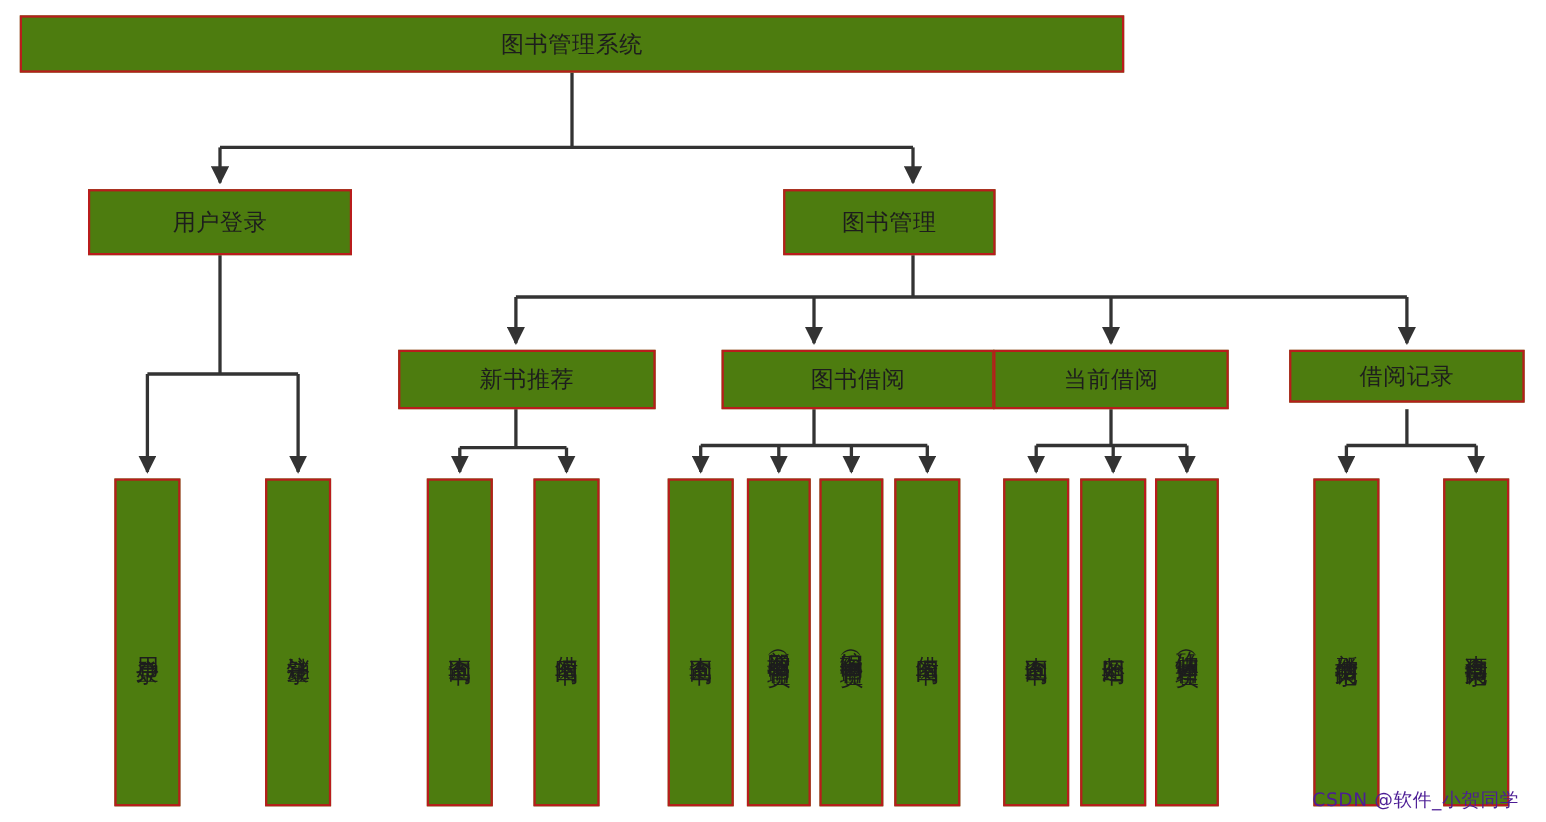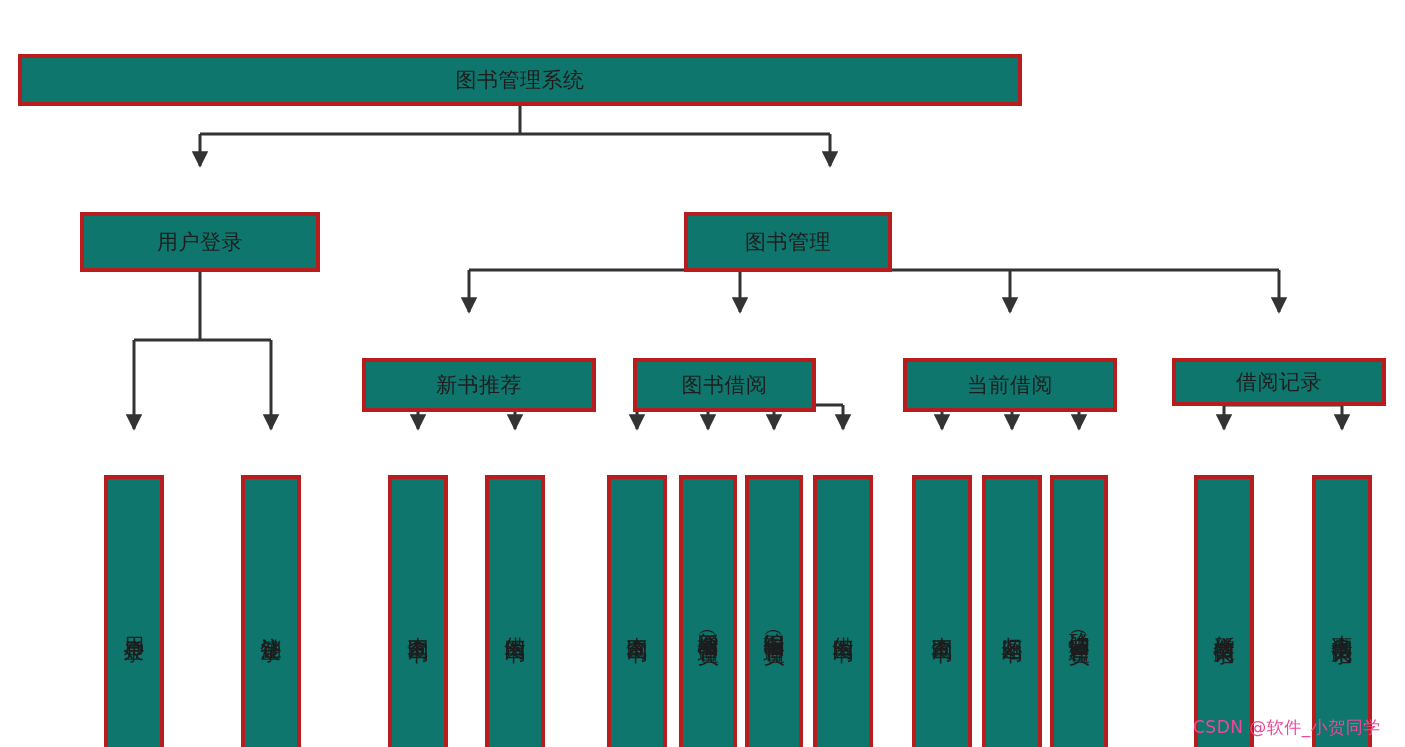--- a/index.html
+++ b/index.html
@@ -19,27 +19,26 @@
     position: absolute;
     left: 0;
     top: 0;
     width: 1405px;
     height: 747px;
     pointer-events: none;
   }
   .node {
     position: absolute;
     box-sizing: border-box;
-    border: 4px solid #b91c1c;
-    background: #0f766e;
+    border: 2px solid #b91c1c;
+    background: #4d7c0f;
     display: flex;
     align-items: center;
     justify-content: center;
     color: #1d1d1d;
-    margin-top: 40px;
   }
   .node.horiz {
     font-size: 21px;
     letter-spacing: 0.5px;
   }
   .node.vert {
     writing-mode: vertical-rl;
     text-orientation: upright;
     font-size: 21px;
     line-height: 1.15;
@@ -115,28 +114,28 @@
     </g>
   </svg>
 
   <div class="node horiz" style="left: 18px; top: 14px; width: 1004px; height: 52px;">
     <span>图书管理系统</span>
   </div>
 
   <div class="node horiz" style="left: 80px; top: 172px; width: 240px; height: 60px;">
     <span>用户登录</span>
   </div>
-  <div class="node horiz" style="left: 684px; top: 172px; width: 208px; height: 60px;">
+  <div class="node horiz" style="left: 712px; top: 172px; width: 193px; height: 60px;">
     <span>图书管理</span>
   </div>
 
   <div class="node horiz" style="left: 362px; top: 318px; width: 234px; height: 54px;">
     <span>新书推荐</span>
   </div>
-  <div class="node horiz" style="left: 633px; top: 318px; width: 183px; height: 54px;">
+  <div class="node horiz" style="left: 656px; top: 318px; width: 248px; height: 54px;">
     <span>图书借阅</span>
   </div>
   <div class="node horiz" style="left: 903px; top: 318px; width: 214px; height: 54px;">
     <span>当前借阅</span>
   </div>
   <div class="node horiz" style="left: 1172px; top: 318px; width: 214px; height: 48px;">
     <span>借阅记录</span>
   </div>
 
   <div class="node vert" style="left: 104px; top: 435px; width: 60px; height: 298px;">
@@ -172,15 +171,15 @@
   <div class="node vert" style="left: 1050px; top: 435px; width: 58px; height: 298px;">
     <span>确认归还（管理员）</span>
   </div>
   <div class="node vert" style="left: 1194px; top: 435px; width: 60px; height: 298px;">
     <span>新增借阅记录</span>
   </div>
   <div class="node vert" style="left: 1312px; top: 435px; width: 60px; height: 298px;">
     <span>查询借阅记录</span>
   </div>
 
-  <div id="watermark" style="left: 1193px; top: 716px; color: #ec4899;">CSDN @软件_小贺同学</div>
+  <div id="watermark" style="left: 1193px; top: 716px; color: #4c1d95;">CSDN @软件_小贺同学</div>
 
 </div>
 
 </body></html>

